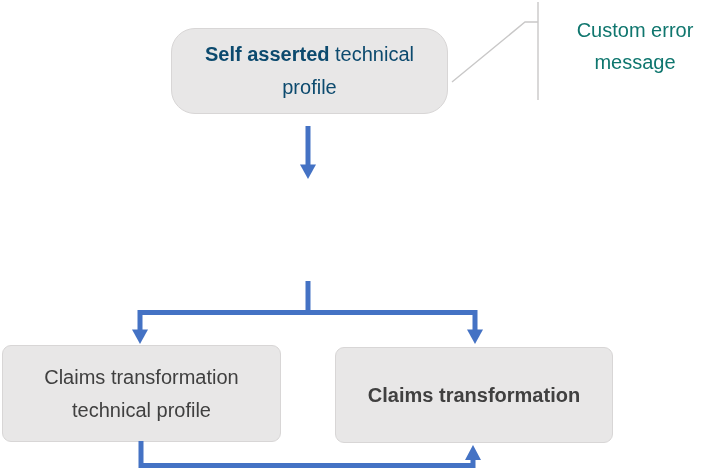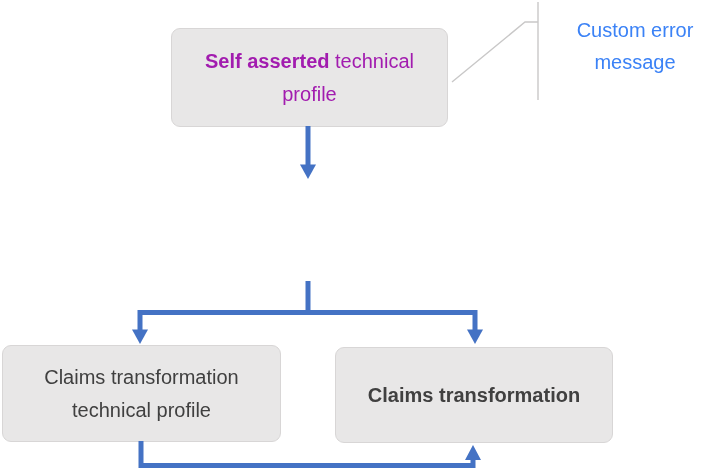--- a/index.html
+++ b/index.html
@@ -50,34 +50,34 @@
     left: 0;
     top: 0;
     pointer-events: none;
   }
 </style>
 </head>
 <body>
 
 <div class="canvas">
 
-  <div class="node" style="left: 171px; top: 28px; width: 277px; height: 99px; background-color: rgb(232, 231, 231); border-color: rgb(216, 214, 214); color: #a21caf;">
+  <div class="node" style="left: 171px; top: 28px; width: 277px; height: 86px; background-color: rgb(232, 231, 231); border-color: rgb(216, 214, 214); color: #0c4a6e; border-radius: 24px;">
     <div class="node-text"><span class="b">Self asserted</span><span> technical profile</span></div>
   </div>
 
 
   <div class="node" style="left: 2px; top: 345px; width: 279px; height: 97px; background-color: rgb(232, 231, 231); border-color: rgb(216, 214, 214); color: rgb(64, 64, 64);">
     <div class="node-text" style="max-width:240px;"><span class="b"></span><span>Claims transformation technical profile</span></div>
   </div>
 
   <div class="node" style="left: 335px; top: 347px; width: 278px; height: 96px; background-color: rgb(232, 231, 231); border-color: rgb(216, 214, 214); color: rgb(64, 64, 64);">
     <div class="node-text" style="max-width:240px;"><span class="b">Claims transformation</span><span></span></div>
   </div>
 
-  <div class="callout-label" style="color: #3b82f6;">Custom error message</div>
+  <div class="callout-label" style="color: #0f766e;">Custom error message</div>
 
   <svg class="connectors" width="727" height="470" viewBox="0 0 727 470">
 
     <g>
       <polyline points="452,82 525,22 538,22" fill="none" stroke-width="1.4" stroke="#c9c8c8"></polyline>
       <line x1="538" y1="2" x2="538" y2="100" stroke-width="1.4" stroke="#c9c8c8"></line>
     </g>
 
     <g>
       <line x1="308" y1="126" x2="308" y2="166" stroke-width="5" stroke="#4472c4"></line>

